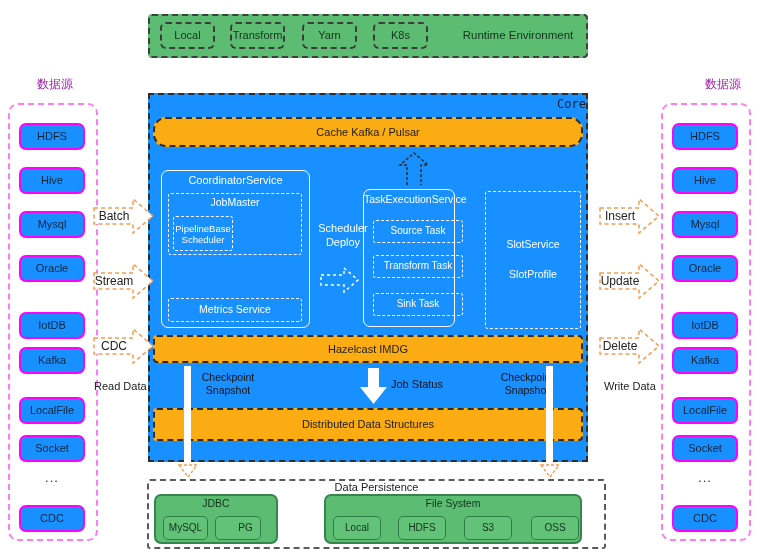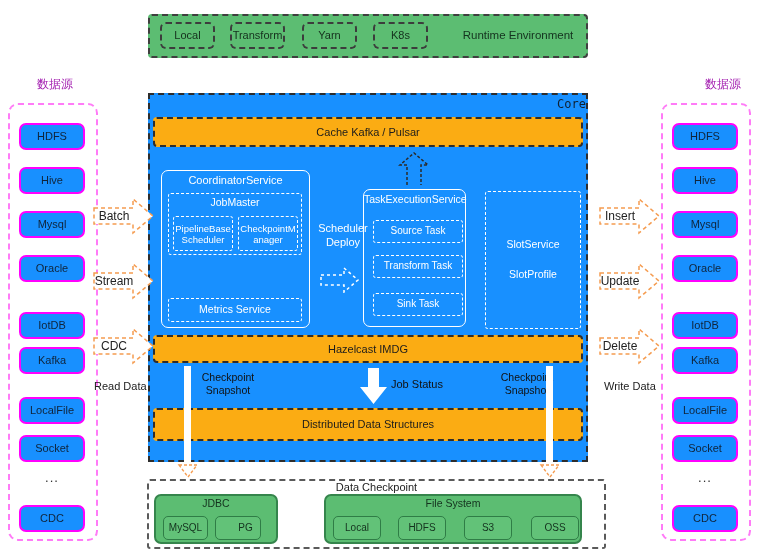--- a/index.html
+++ b/index.html
@@ -33,21 +33,21 @@
   .rw-label { font-size:11px; color:#222; }
 
   
   .core { left:148px; top:93px; width:440px; height:369px; background:#1890FF;
           border:2px dashed #2d2d2d; }
   .core-title { position:absolute; left:0; top:2px; width:436px; text-align:right;
                 font-family:"DejaVu Sans Mono", monospace; font-size:12px; color:#102030; }
   .orange-bar { position:absolute; left:3px; width:430px; background:#FBAC13;
                 border:2px dashed #2d2d2d; border-radius:4px; text-align:center;
                 font-size:11px; color:#1c1c1c; }
-  .cache-bar { top:22px; height:30px; line-height:26px; }
+  .cache-bar { top:22px; height:30px; line-height:26px;border-radius:13px; }
   .haz-bar   { top:240px; height:28px; line-height:24px; }
   .dist-bar  { top:313px; height:33px; line-height:29px; }
 
   .svc-solid { position:absolute; border:1.5px solid #fff; border-radius:7px; color:#fff; }
   .svc-dash  { position:absolute; border:1.5px dashed #fff; border-radius:3px; color:#fff; }
   .svc-title { position:absolute; left:0; width:100%; text-align:center; font-size:11px; }
   .small-box { text-align:center; font-size:10px; }
   .mini-box  { display:flex; align-items:center; justify-content:center; flex-direction:column;
                text-align:center; font-size:9.5px; line-height:11px; }
 
@@ -119,38 +119,34 @@
   <div class="abs core">
     <div class="core-title">Core</div>
 
     <div class="orange-bar cache-bar">Cache Kafka / Pulsar</div>
 
     <div class="svc-solid" style="left:11px; top:75px; width:149px; height:158px;">
       <div class="svc-title" style="top:3px">CoordinatorService</div>
       <div class="svc-dash" style="left:6px; top:22px; width:134px; height:62px;">
         <div class="svc-title small-box" style="top:2px; font-size:10.5px;">JobMaster</div>
         <div class="svc-dash mini-box" style="left:4px; top:22px; width:60px; height:35px;">PipelineBase Scheduler</div>
-        <div class="svc-dash mini-box" style="left:69px; top:22px; width:60px; height:35px;">
-          <span>CheckpointM</span>
-          <span>anager</span>
-        </div>
       </div>
       <div class="svc-dash small-box" style="left:6px; top:127px; width:134px; height:24px; line-height:20px; font-size:10.5px;">Metrics Service</div>
     </div>
 
     <div class="abs sched-text">Scheduler Deploy</div>
     <svg class="abs" style="left:170px; top:172px" width="40" height="26" viewBox="0 0 40 26">
       <polygon points="1,8 24,8 24,1 38,13 24,25 24,18 1,18" fill="none" stroke="#ffffff" stroke-width="1.5" stroke-dasharray="3,3"></polygon>
     </svg>
 
     <svg class="abs" style="left:248px; top:57px" width="32" height="35" viewBox="0 0 32 35">
       <polyline points="9,33 9,13 2,13 16,1 30,13 23,13 23,33" fill="none" stroke="#2b2b2b" stroke-width="1.5" stroke-dasharray="3,2"></polyline>
     </svg>
 
-    <div class="svc-solid" style="left:213px; top:94px; width:103px; height:138px;">
+    <div class="svc-solid" style="left:213px; top:94px; width:92px; height:138px;">
       <div class="svc-title" style="top:3px; font-size:10.5px;">TaskExecutionService</div>
       <div class="svc-dash small-box" style="left:9px; top:30px; width:90px; height:23px; line-height:19px;">Source Task</div>
       <div class="svc-dash small-box" style="left:9px; top:65px; width:90px; height:23px; line-height:19px;">Transform Task</div>
       <div class="svc-dash small-box" style="left:9px; top:103px; width:90px; height:23px; line-height:19px;">Sink Task</div>
     </div>
 
     <div class="svc-dash" style="left:335px; top:96px; width:96px; height:138px;">
       <div class="slot-line" style="top:46px">SlotService</div>
       <div class="slot-line" style="top:76px">SlotProfile</div>
     </div>
@@ -210,21 +206,21 @@
   </div>
   <div class="abs flow" style="left:599px; top:327px">
     <svg width="63" height="38" viewBox="0 0 63 38">
       <polygon points="1,11 40,11 40,2 60,19 40,36 40,27 1,27" fill="#ffffff" stroke="#F59C50" stroke-width="1.5" stroke-dasharray="4,3"></polygon>
     </svg>
     <div class="flow-label">Delete</div>
   </div>
   <div class="abs rw-label" style="left:604px; top:380px">Write Data</div>
 
   <div class="abs persist">
-    <div class="persist-title">Data Checkpoint</div>
+    <div class="persist-title">Data Persistence</div>
     <div class="green-box" style="left:5px; width:124px;">
       <div class="gb-title">JDBC</div>
       <div class="gb-item" style="left:7px; width:45px;">MySQL</div>
       <div class="gb-item" style="left:59px; width:46px;padding-left:15px;">PG</div>
     </div>
     <div class="green-box" style="left:175px; width:258px;">
       <div class="gb-title">File System</div>
       <div class="gb-item" style="left:7px;  width:48px;">Local</div>
       <div class="gb-item" style="left:72px; width:48px;">HDFS</div>
       <div class="gb-item" style="left:138px;width:48px;">S3</div>

